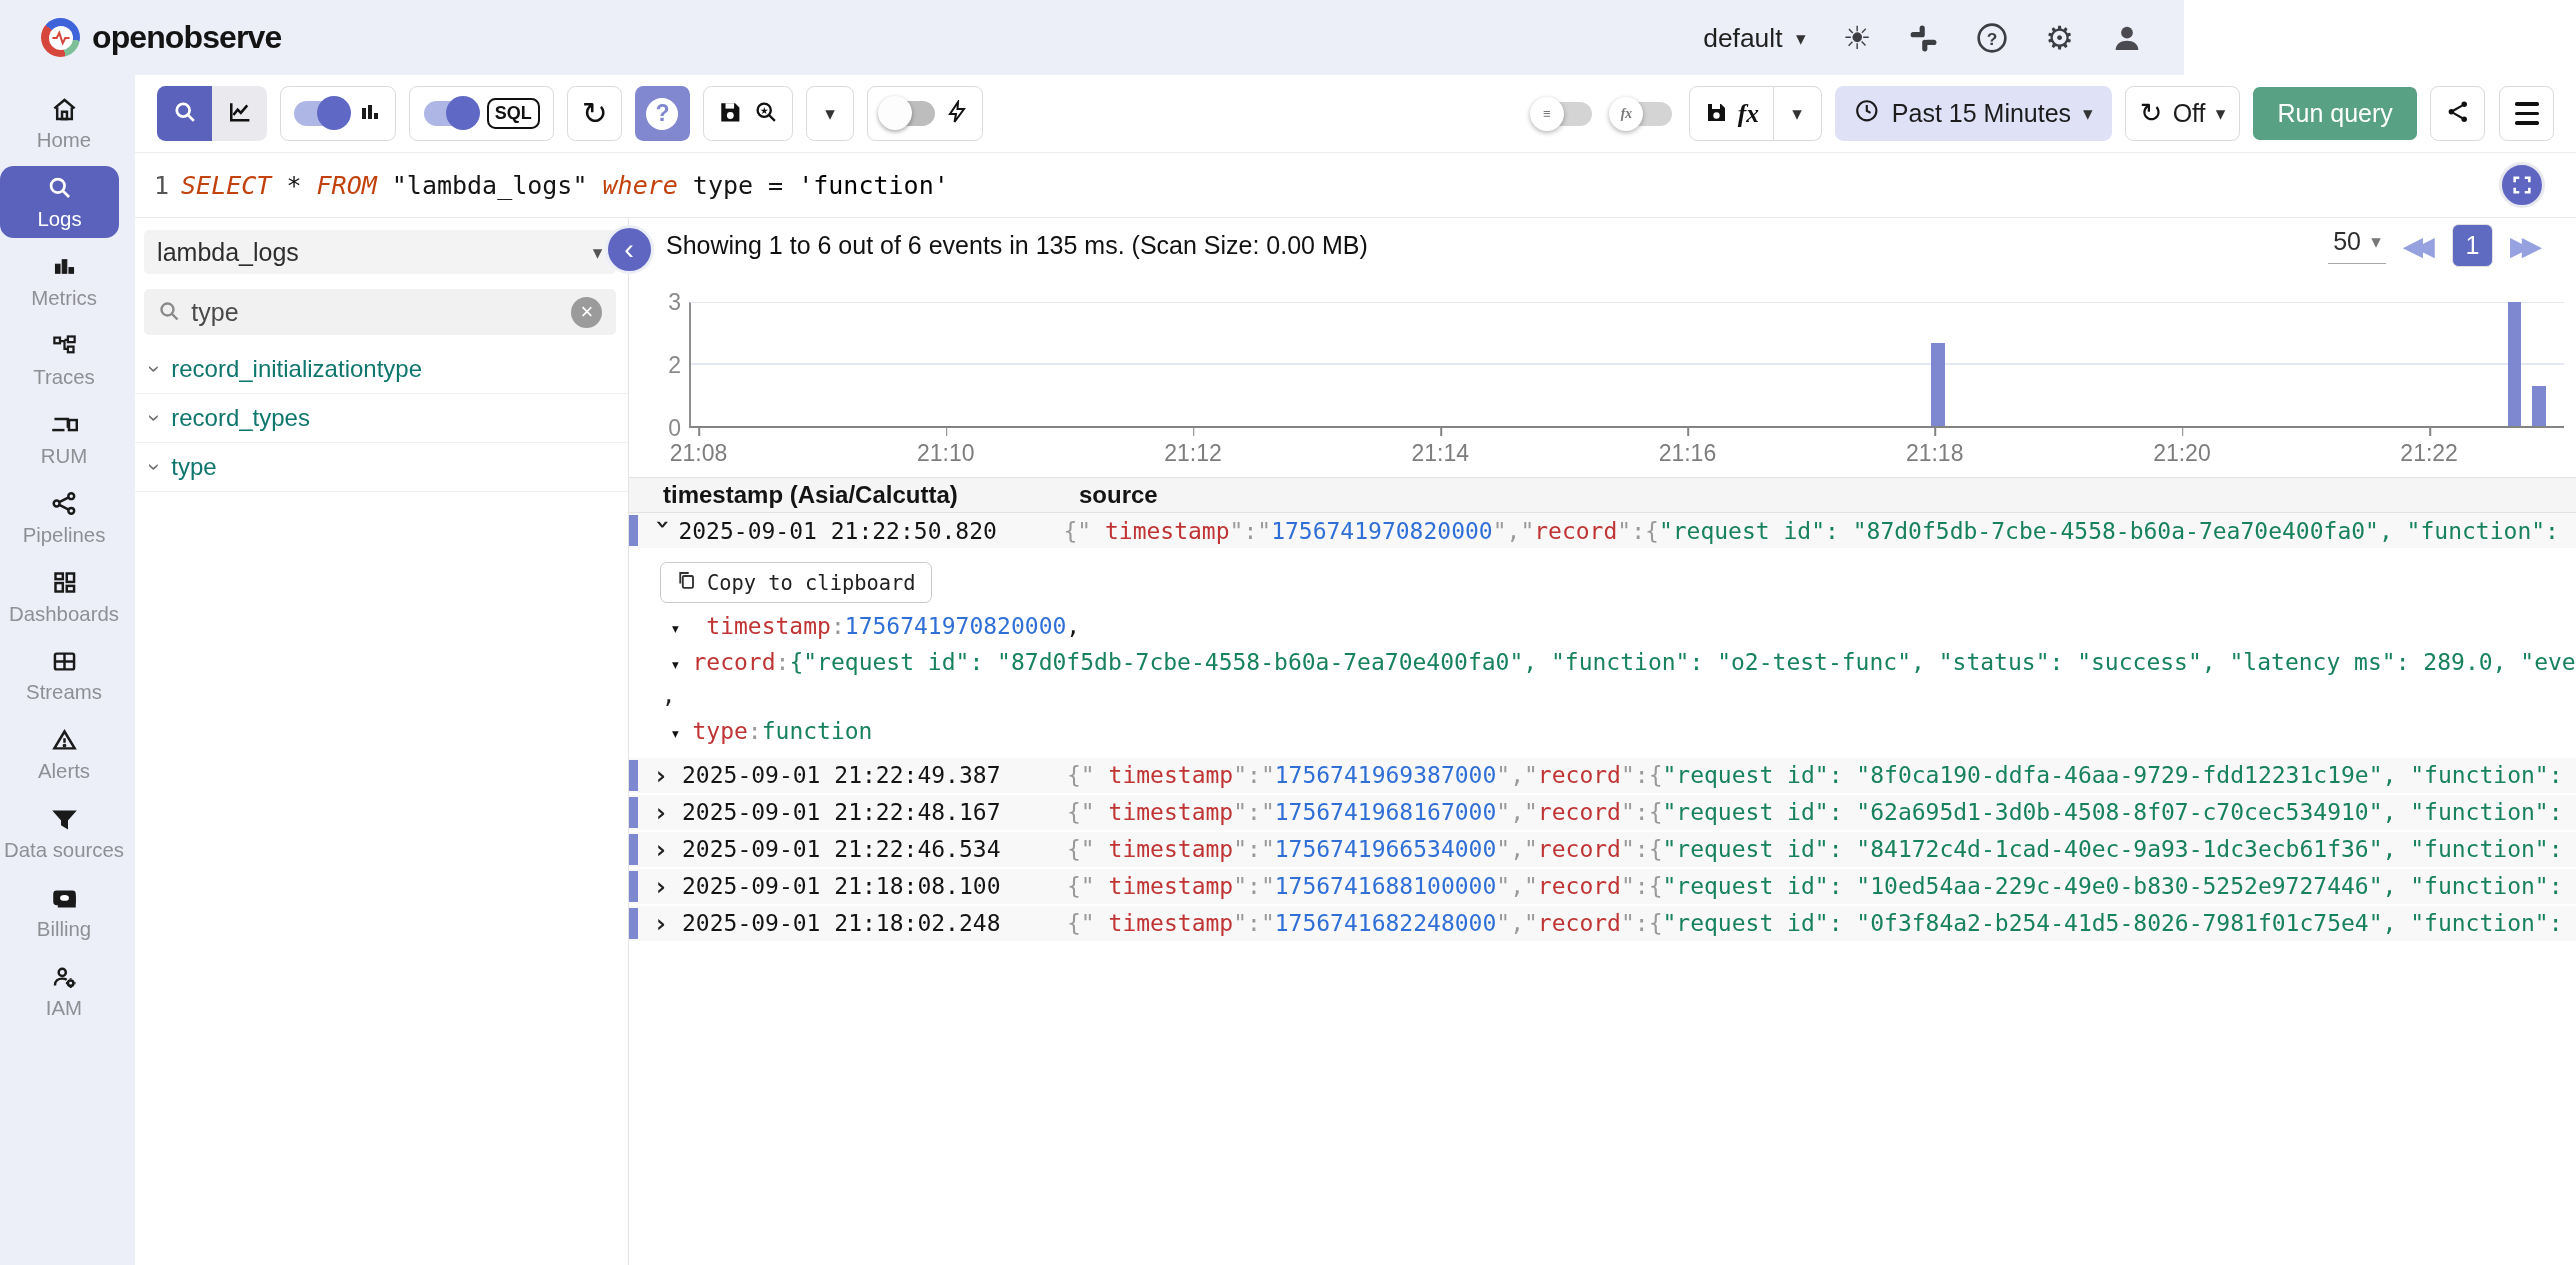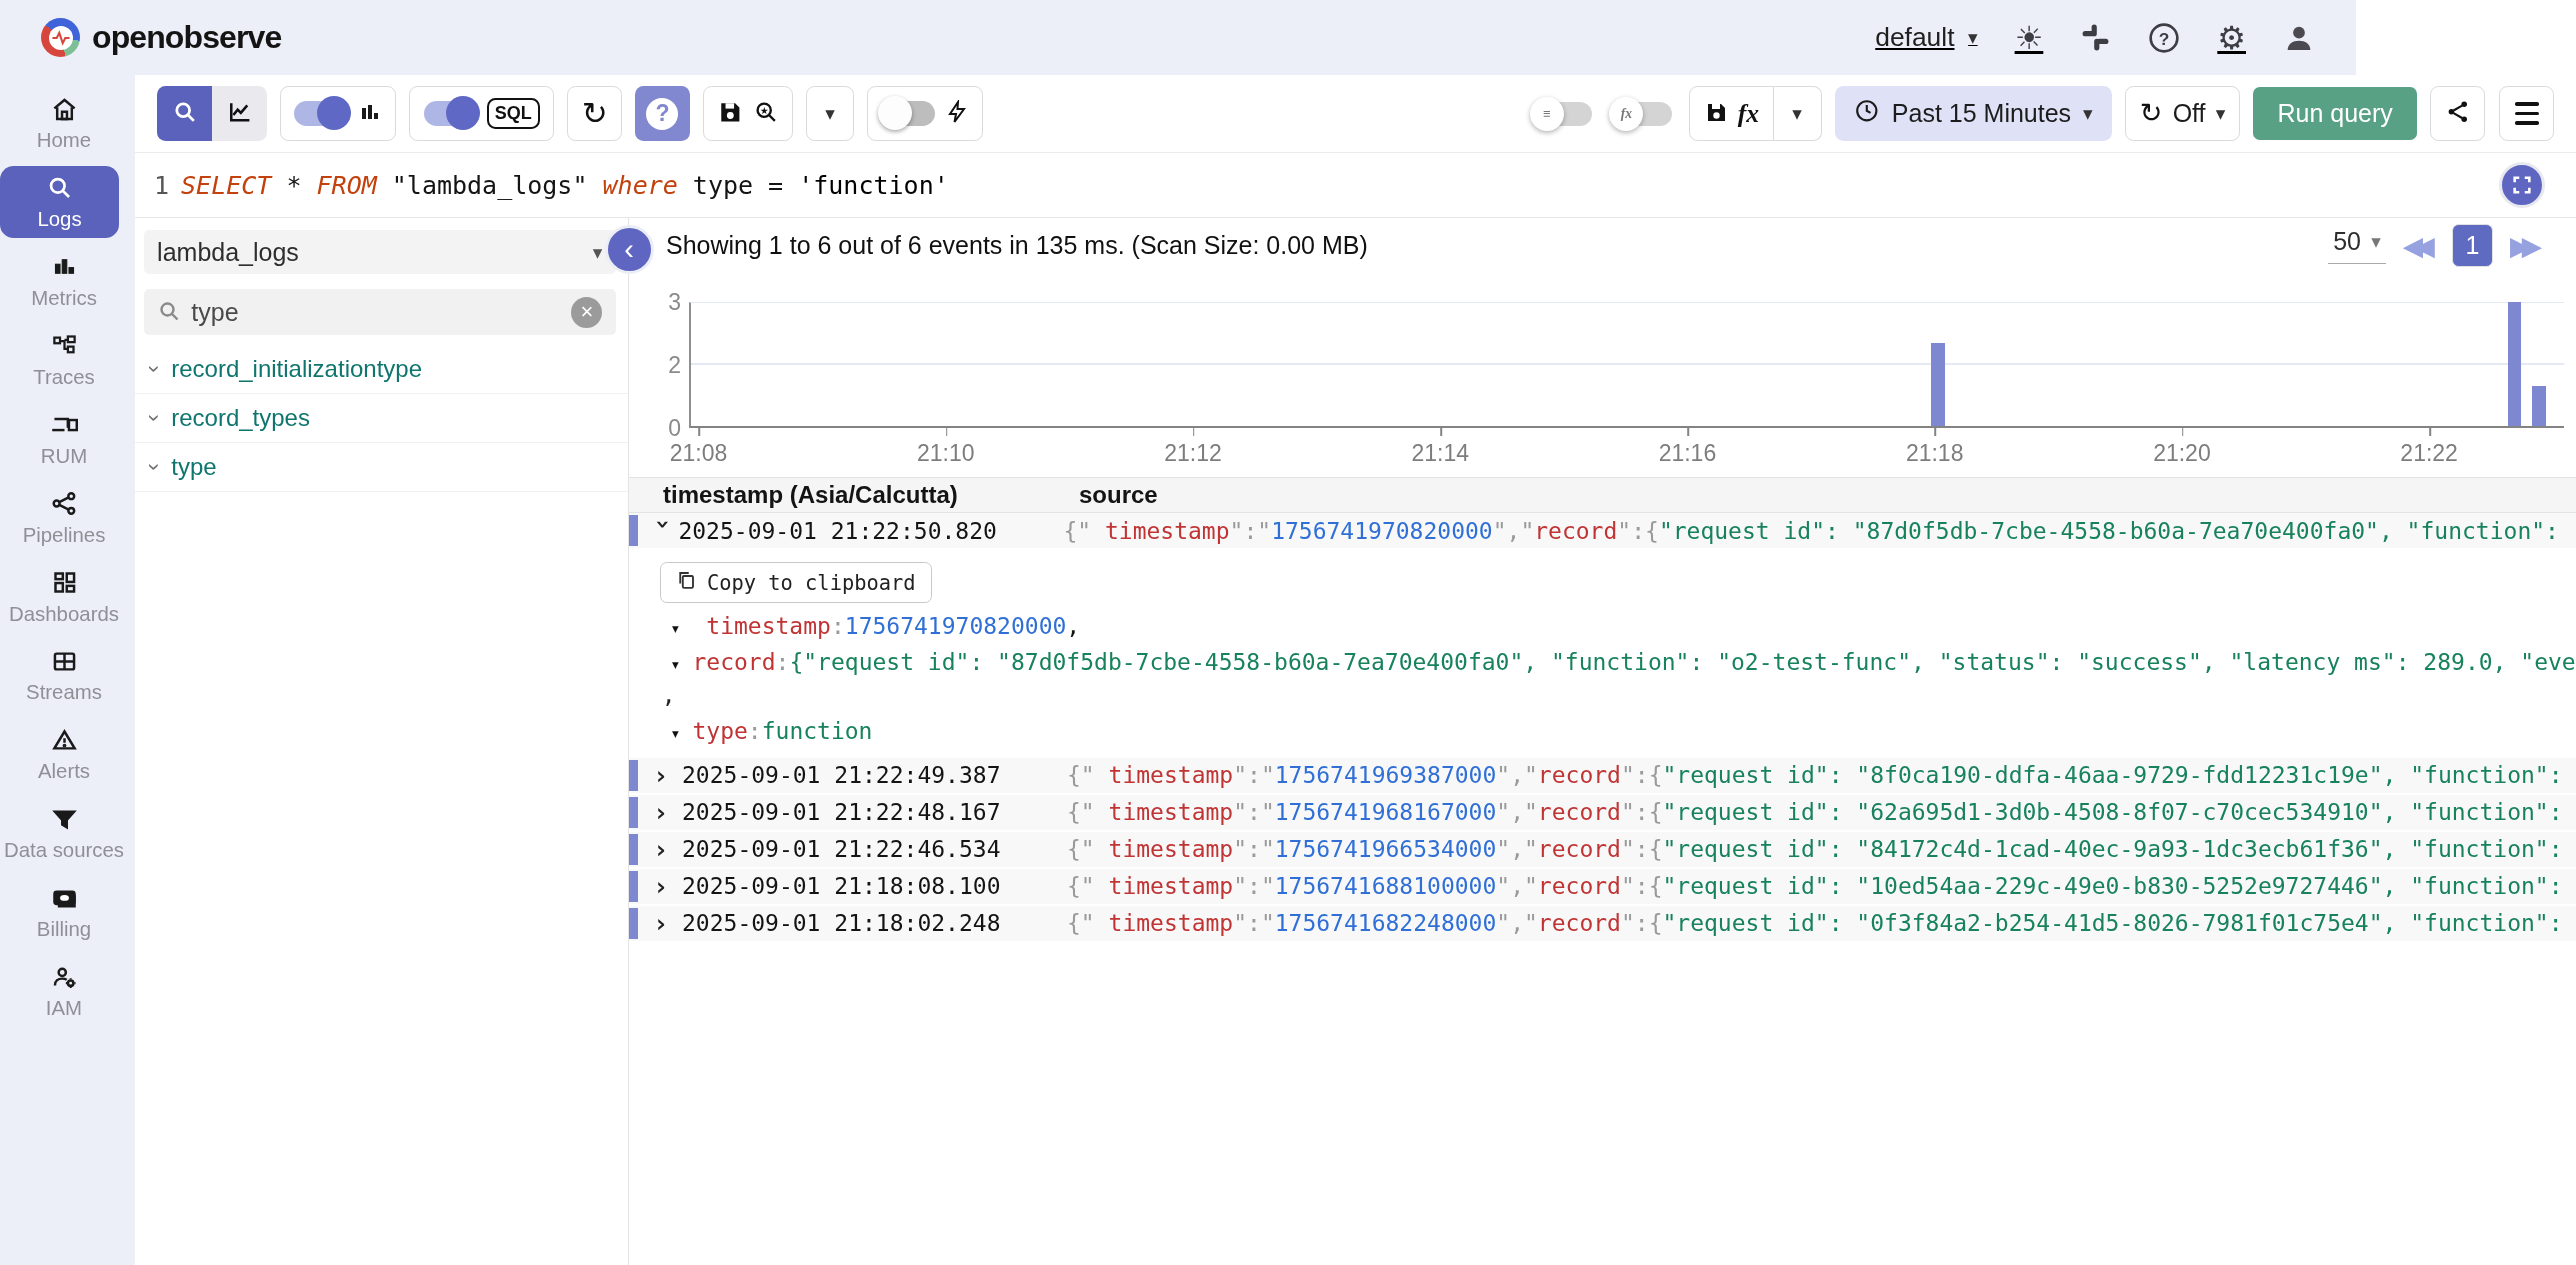--- a/index.html
+++ b/index.html
@@ -1,25 +1,25 @@
 <!DOCTYPE html>
 <html style="font-size:13.6px"><head>
 <meta charset="utf-8">
 <style>
   * { margin:0; padding:0; box-sizing:border-box; }
   html,body { width:2576px; height:1266px; background:#fff; font-family:"Liberation Sans", sans-serif; overflow:hidden; }
   .mono { font-family:"DejaVu Sans Mono", monospace; }
 
   
-  .header { position:absolute; left:0; top:0; width:2356px; height:75px; background:#edeff8; display:flex; align-items:center; padding:0 41px; z-index:5; }
+  .header { position:absolute; left:0; top:0; width:2184px; height:75px; background:#edeff8; display:flex; align-items:center; padding:0 41px; z-index:5; }
   .logo { width:39px; height:39px; border-radius:50%; background:conic-gradient(from -50deg, #3f63d8 0 150deg, #7fbf97 150deg 215deg, #d7463c 215deg 360deg); position:relative; margin-right:12px; }
   .logo::after { content:""; position:absolute; left:7.7px; top:7.7px; width:24px; height:24px; border-radius:50%; background:#fff; }
   .logo svg { position:absolute; left:7.7px; top:7.7px; z-index:2; }
   .brand { font-size:32px; font-weight:bold; color:#141414; letter-spacing:-0.9px; }
-  .hdr-right { margin-left:auto; display:flex; align-items:flex-start; gap:37px;text-decoration:underline; }
+  .hdr-right { margin-left:auto; display:flex; align-items:flex-end; gap:37px; }
   .org-sel { display:flex; align-items:center; gap:13.6px; font-size:26.4px; color:#1f1f1f; cursor:pointer; }
   .hicon { font-size:32px; color:#3d3d44; line-height:1; cursor:pointer; display:flex; align-items:center; }
   .caret { font-size:19px; color:#333; }
 
   
   .sidebar { position:absolute; left:0; top:75px; bottom:0; width:135px; background:#edeff8; display:flex; flex-direction:column; align-items:flex-start; padding-top:12px; gap:6.8px; }
   .nav-item { width:128px; display:flex; flex-direction:column; align-items:center; gap:3.4px; padding:8.5px 0 6.8px; cursor:pointer; }
   .nav-item .nlabel { font-size:20.4px; color:#8f8f96; text-align:center; line-height:1.15; }
   .nav-item svg { stroke:#1a1a1a; }
   .nav-item.active { background:#5b62bb; border-radius:13.6px; width:119px; }

